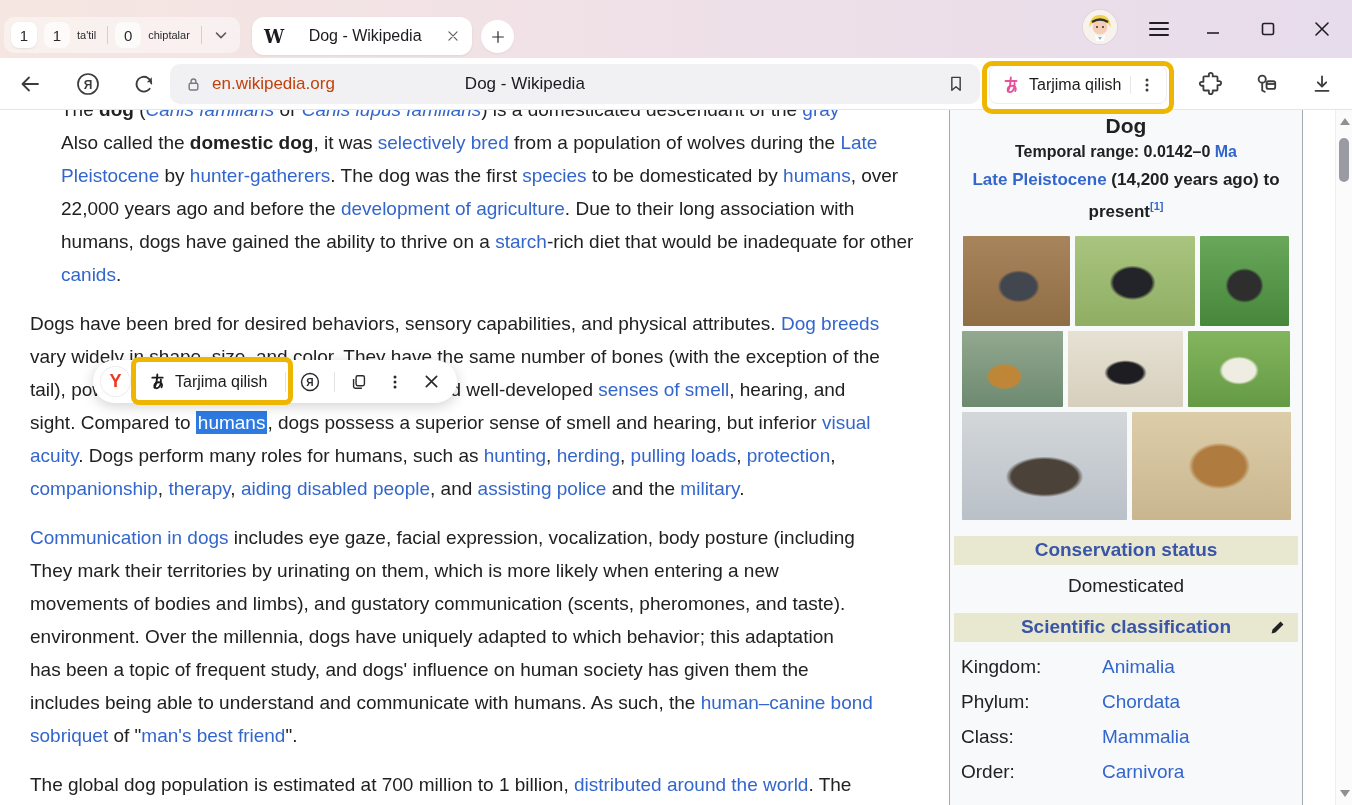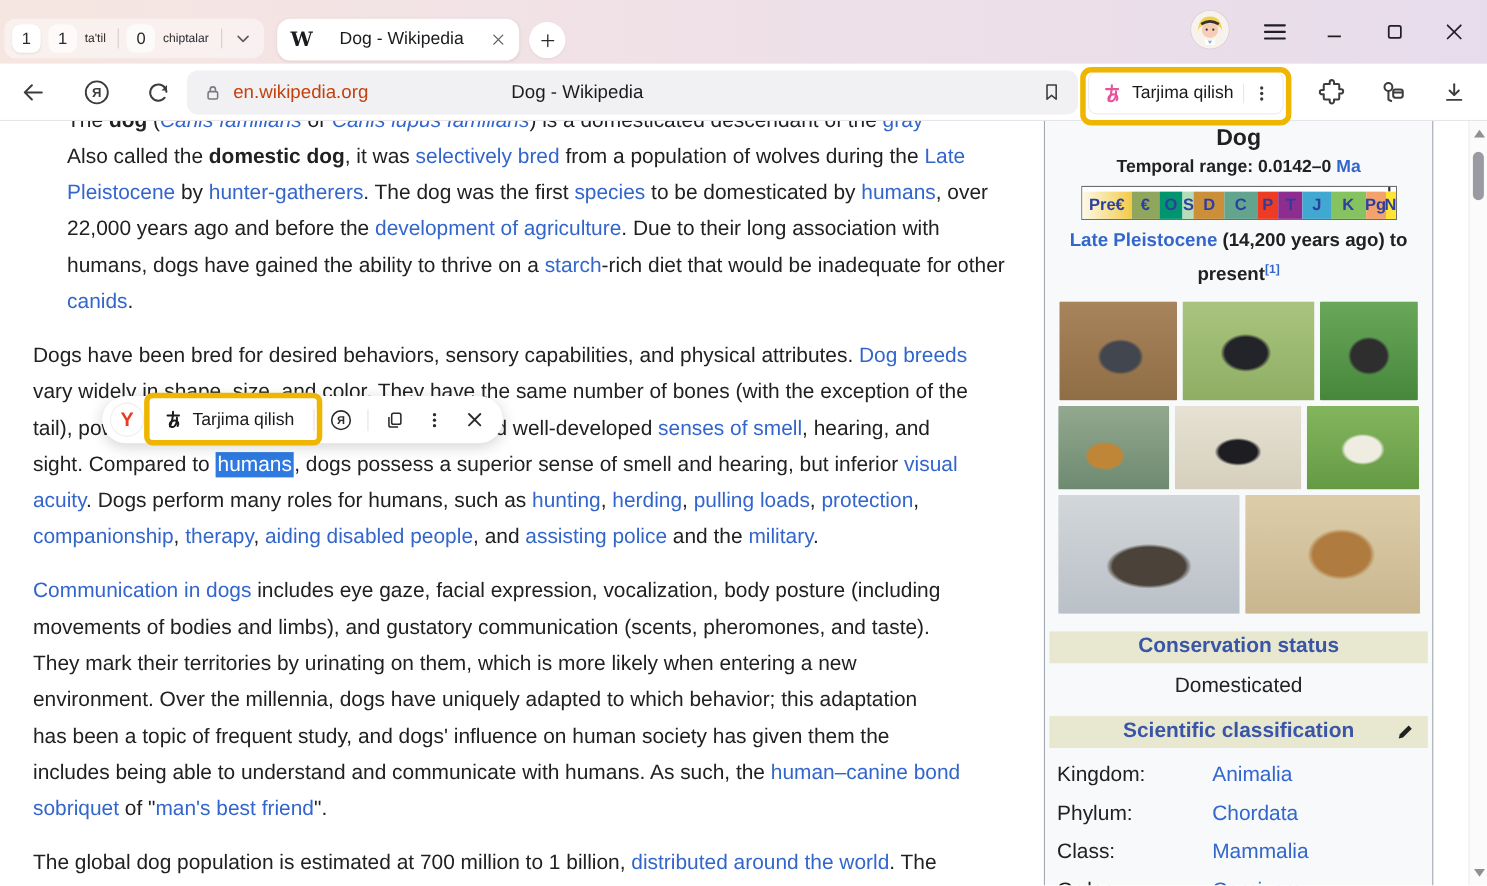--- a/index.html
+++ b/index.html
@@ -264,22 +264,22 @@
       <div class="para">
         <div class="tl"><span>Dogs have been bred for desired behaviors, sensory capabilities, and physical attributes. </span><span class="lk">Dog breeds</span></div>
         <div class="tl"><span>vary widely in shape, size, and color. They have the same number of bones (with the exception of the</span></div>
         <div class="tl"><span>tail), powerful jaws that house around 42 teeth, and well-developed </span><span class="lk">senses of smell</span><span>, hearing, and</span></div>
         <div class="tl"><span>sight. Compared to </span><span class="sel">humans</span><span>, dogs possess a superior sense of smell and hearing, but inferior </span><span class="lk">visual</span></div>
         <div class="tl"><span class="lk">acuity</span><span>. Dogs perform many roles for humans, such as </span><span class="lk">hunting</span><span>, </span><span class="lk">herding</span><span>, </span><span class="lk">pulling loads</span><span>, </span><span class="lk">protection</span><span>,</span></div>
         <div class="tl"><span class="lk">companionship</span><span>, </span><span class="lk">therapy</span><span>, </span><span class="lk">aiding disabled people</span><span>, and </span><span class="lk">assisting police</span><span> and the </span><span class="lk">military</span><span>.</span></div>
       </div>
       <div class="para">
         <div class="tl"><span class="lk">Communication in dogs</span><span> includes eye gaze, facial expression, vocalization, body posture (including</span></div>
+        <div class="tl"><span>They mark their territories by urinating on them, which is more likely when entering a new</span></div>
         <div class="tl"><span>movements of bodies and limbs), and gustatory communication (scents, pheromones, and taste).</span></div>
-        <div class="tl"><span>They mark their territories by urinating on them, which is more likely when entering a new</span></div>
         <div class="tl"><span>environment. Over the millennia, dogs have uniquely adapted to which behavior; this adaptation</span></div>
         <div class="tl"><span>has been a topic of frequent study, and dogs' influence on human society has given them the</span></div>
         <div class="tl"><span>includes being able to understand and communicate with humans. As such, the </span><span class="lk">human–canine bond</span></div>
         <div class="tl"><span class="lk">sobriquet</span><span> of "</span><span class="lk">man's best friend</span><span>".</span></div>
       </div>
       <div class="para">
         <div class="tl"><span>The global dog population is estimated at 700 million to 1 billion, </span><span class="lk">distributed around the world</span><span>. The</span></div>
       </div>
     </div>
 
@@ -328,39 +328,20 @@
   </div>
 
   <div class="hlbox hl-toolbar"></div>
   <div class="hlbox hl-popup"></div>
 
   <div class="infobox">
     <div class="ib-title">Dog</div>
     <div class="ib-temporal">
       <span>Temporal range: 0.0142–0 </span><span class="lk">Ma</span>
     </div>
-    <div class="timescale">
-      <div class="ts-top">
-          <div class="ts-tick"></div>
-        </div>
-      <div class="ts-row" id="ts-row">
-          <div class="tseg" style="width: 46px; background: linear-gradient(90deg, rgb(253, 249, 233), rgb(242, 203, 73));">Pre€</div>
-          <div class="tseg" style="width: 25px; background: rgb(143, 166, 92);">€</div>
-          <div class="tseg" style="width: 22px; background: rgb(0, 149, 110);">O</div>
-          <div class="tseg" style="width: 10px; background: rgb(182, 220, 184);">S</div>
-          <div class="tseg" style="width: 28px; background: rgb(203, 142, 57);">D</div>
-          <div class="tseg" style="width: 30px; background: rgb(98, 164, 142);">C</div>
-          <div class="tseg" style="width: 20px; background: rgb(238, 59, 35);">P</div>
-          <div class="tseg" style="width: 22px; background: rgb(140, 45, 143);">T</div>
-          <div class="tseg" style="width: 26px; background: rgb(65, 168, 209);">J</div>
-          <div class="tseg" style="width: 32px; background: rgb(132, 195, 95);">K</div>
-          <div class="tseg" style="width: 18px; background: rgb(243, 162, 107);">Pg</div>
-          <div class="tseg" style="width: 9px; background: rgb(255, 228, 54);">N</div>
-        </div>
-    </div>
     <div class="ib-range">
       <span class="lk">Late Pleistocene</span><span> (14,200 years ago) to</span><br>
       <span>present</span><span class="supref">[1]</span>
     </div>
     <div class="photos" id="photos">
         <div class="prow">
           <div class="ph" style="width: 107px; height: 90px; background: radial-gradient(closest-side at 52% 56%, rgb(66, 70, 78) 0px, rgb(66, 70, 78) 34%, transparent calc(41%)), linear-gradient(rgb(168, 132, 92), rgb(143, 109, 69));"></div>
           <div class="ph" style="width: 120px; height: 90px; background: radial-gradient(closest-side at 48% 52%, rgb(35, 35, 42) 0px, rgb(35, 35, 42) 33%, transparent calc(40%)), linear-gradient(rgb(169, 196, 127), rgb(143, 174, 99));"></div>
           <div class="ph" style="width: 89px; height: 90px; background: radial-gradient(closest-side at 50% 55%, rgb(46, 46, 46) 0px, rgb(46, 46, 46) 36%, transparent calc(43%)), linear-gradient(rgb(105, 168, 90), rgb(71, 135, 60));"></div>
         </div>

